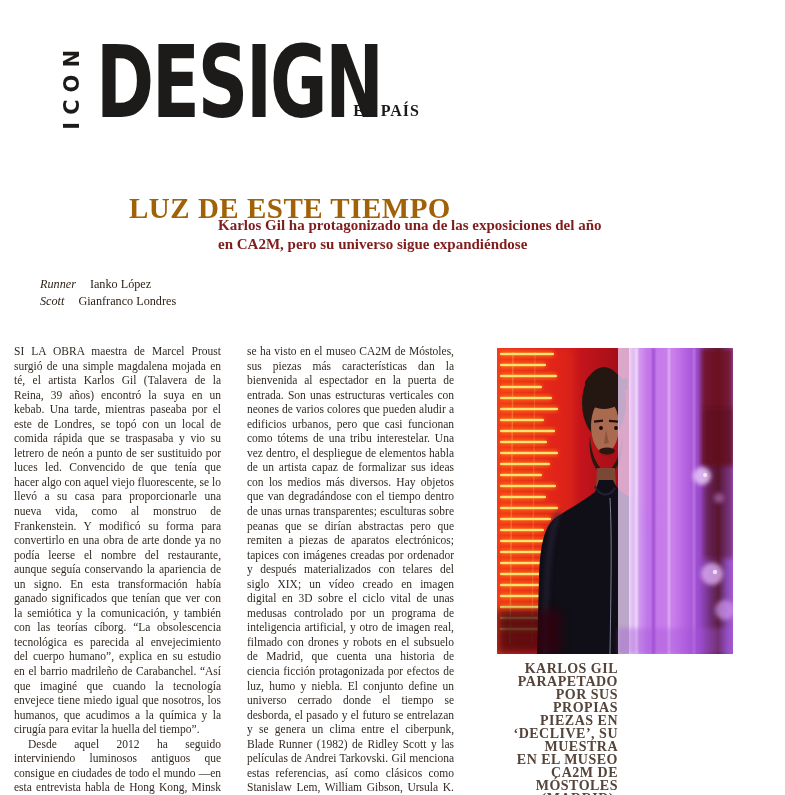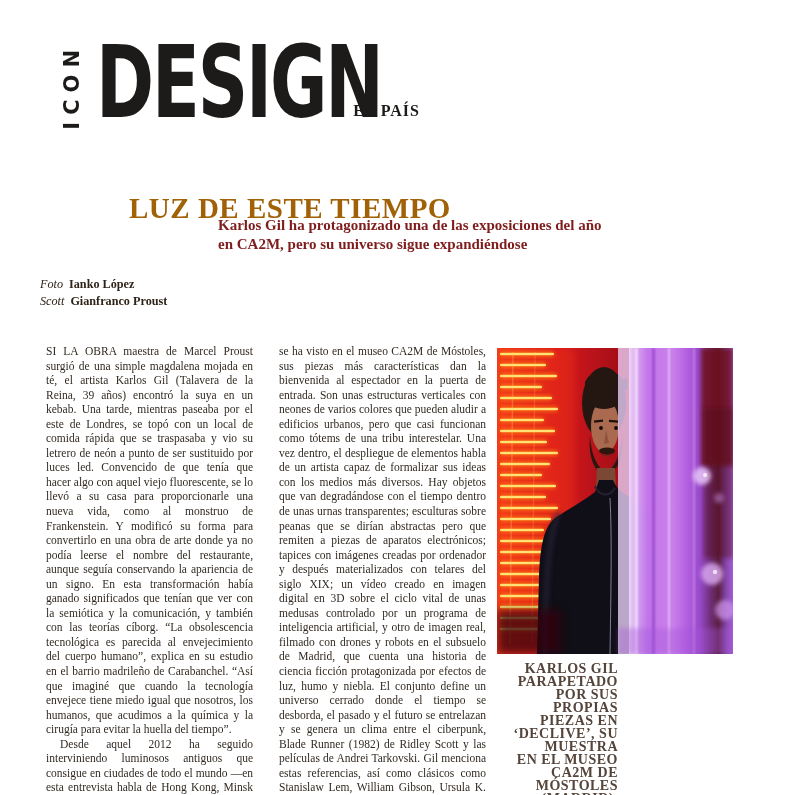--- a/index.html
+++ b/index.html
@@ -30,23 +30,23 @@
     position:absolute;left:129px;top:173px;
     font-size:29px;font-weight:bold;letter-spacing:0.5px;color:#a16207;white-space:nowrap;
   }
   .standfirst{
     position:absolute;left:218px;top:216px;
     font-size:15px;font-weight:bold;line-height:19px;color:#7f1d1d;white-space:pre-line;
   }
   
   .byline{position:absolute;left:40px;top:276px;font-size:12.2px;line-height:16.5px;color:#2e2318;}
   .byline .lbl{font-style:italic;}
-  .byline .nm{font-weight:bold;margin-left:6px;}
-  
-  .bodycols{position:absolute;left:46px;top:344px;width:444px;height:451px;overflow:hidden;}
+  .byline .nm{font-weight:normal;margin-left:14px;}
+  
+  .bodycols{position:absolute;left:14px;top:344px;width:444px;height:451px;overflow:hidden;}
   .col{position:absolute;top:0;width:207px;text-align:justify;font-size:11.5px;line-height:14.55px;color:#322a22;}
   .col1{left:0;}
   .col2{left:233px;}
   .col p{margin:0;}
   .col p.indent{text-indent:14px;}
   .ital{}
   
   .photo{position:absolute;left:497px;top:348px;width:236px;height:306px;}
   .photo svg{display:block;}
   .caption{
@@ -67,24 +67,24 @@
     <div class="design-wordmark">DESIGN</div>
     <div class="elpais-wordmark">EL PAÍS</div>
   </div>
 
   <h1 class="headline">LUZ DE ESTE TIEMPO</h1>
   <div class="standfirst">Karlos Gil ha protagonizado una de las exposiciones del año
 en CA2M, pero su universo sigue expandiéndose</div>
 
   <div class="byline">
     <div>
-      <span class="lbl">Foto</span><span class="nm">Ianko López</span>
+      <span class="lbl">Runner</span><span class="nm">Ianko López</span>
     </div>
     <div>
-      <span class="lbl">Scott</span><span class="nm">Gianfranco Proust</span>
+      <span class="lbl">Scott</span><span class="nm">Gianfranco Londres</span>
     </div>
   </div>
 
   <div class="bodycols">
     <div class="col col1">
       <p>SI LA OBRA maestra de Marcel Proust surgió de una simple magdalena mojada en té, el artista Karlos Gil (Talavera de la Reina, 39 años) encontró la suya en un kebab. Una tarde, mientras paseaba por el este de Londres, se topó con un local de comida rápida que se traspasaba y vio su letrero de neón a punto de ser sustituido por luces led. Convencido de que tenía que hacer algo con aquel viejo fluorescente, se lo llevó a su casa para proporcionarle una nueva vida, como al monstruo de Frankenstein. Y modificó su forma para convertirlo en una obra de arte donde ya no podía leerse el nombre del restaurante, aunque seguía conservando la apariencia de un signo. En esta transformación había ganado significados que tenían que ver con la semiótica y la comunicación, y también con las teorías cíborg. “La obsolescencia tecnológica es parecida al envejecimiento del cuerpo humano”, explica en su estudio en el barrio madrileño de Carabanchel. “Así que imaginé que cuando la tecnología envejece tiene miedo igual que nosotros, los humanos, que acudimos a la química y la cirugía para evitar la huella del tiempo”.</p>
       <p class="indent">Desde aquel 2012 ha seguido interviniendo luminosos antiguos que consigue en ciudades de todo el mundo —en esta entrevista habla de Hong Kong, Minsk o Tokio— para transformarlos en piezas únicas que hacen pensar en arqueologías de una ci-</p>
     </div>
     <div class="col col2">
       <p><span>se ha visto en el museo CA2M de Móstoles, sus piezas más características dan la bienvenida al espectador en la puerta de entrada. Son unas estructuras verticales con neones de varios colores que pueden aludir a edificios urbanos, pero que casi funcionan como tótems de una tribu interestelar. Una vez dentro, el despliegue de elementos habla de un artista capaz de formalizar sus ideas con los medios más diversos. Hay objetos que van degradándose con el tiempo dentro de unas urnas transparentes; esculturas sobre peanas que se dirían abstractas pero que remiten a piezas de aparatos electrónicos; tapices con imágenes creadas por ordenador y después materializados con telares del siglo XIX; un vídeo creado en imagen digital en 3D sobre el ciclo vital de unas medusas controlado por un programa de inteligencia artificial, y otro de imagen real, filmado con drones y robots en el subsuelo de Madrid, que cuenta una historia de ciencia ficción protagonizada por efectos de luz, humo y niebla. El conjunto define un universo cerrado donde el tiempo se desborda, el pasado y el futuro se entrelazan y se genera un clima entre el ciberpunk, </span><span class="ital">Blade Runner</span><span> (1982) de Ridley Scott y las películas de Andrei Tarkovski. Gil menciona estas referencias, así como clásicos como Stanislaw Lem, William Gibson, Ursula K. Le Guin, el cine de Kubrick, Léos Carax y Gaspar Noé;</span></p>

